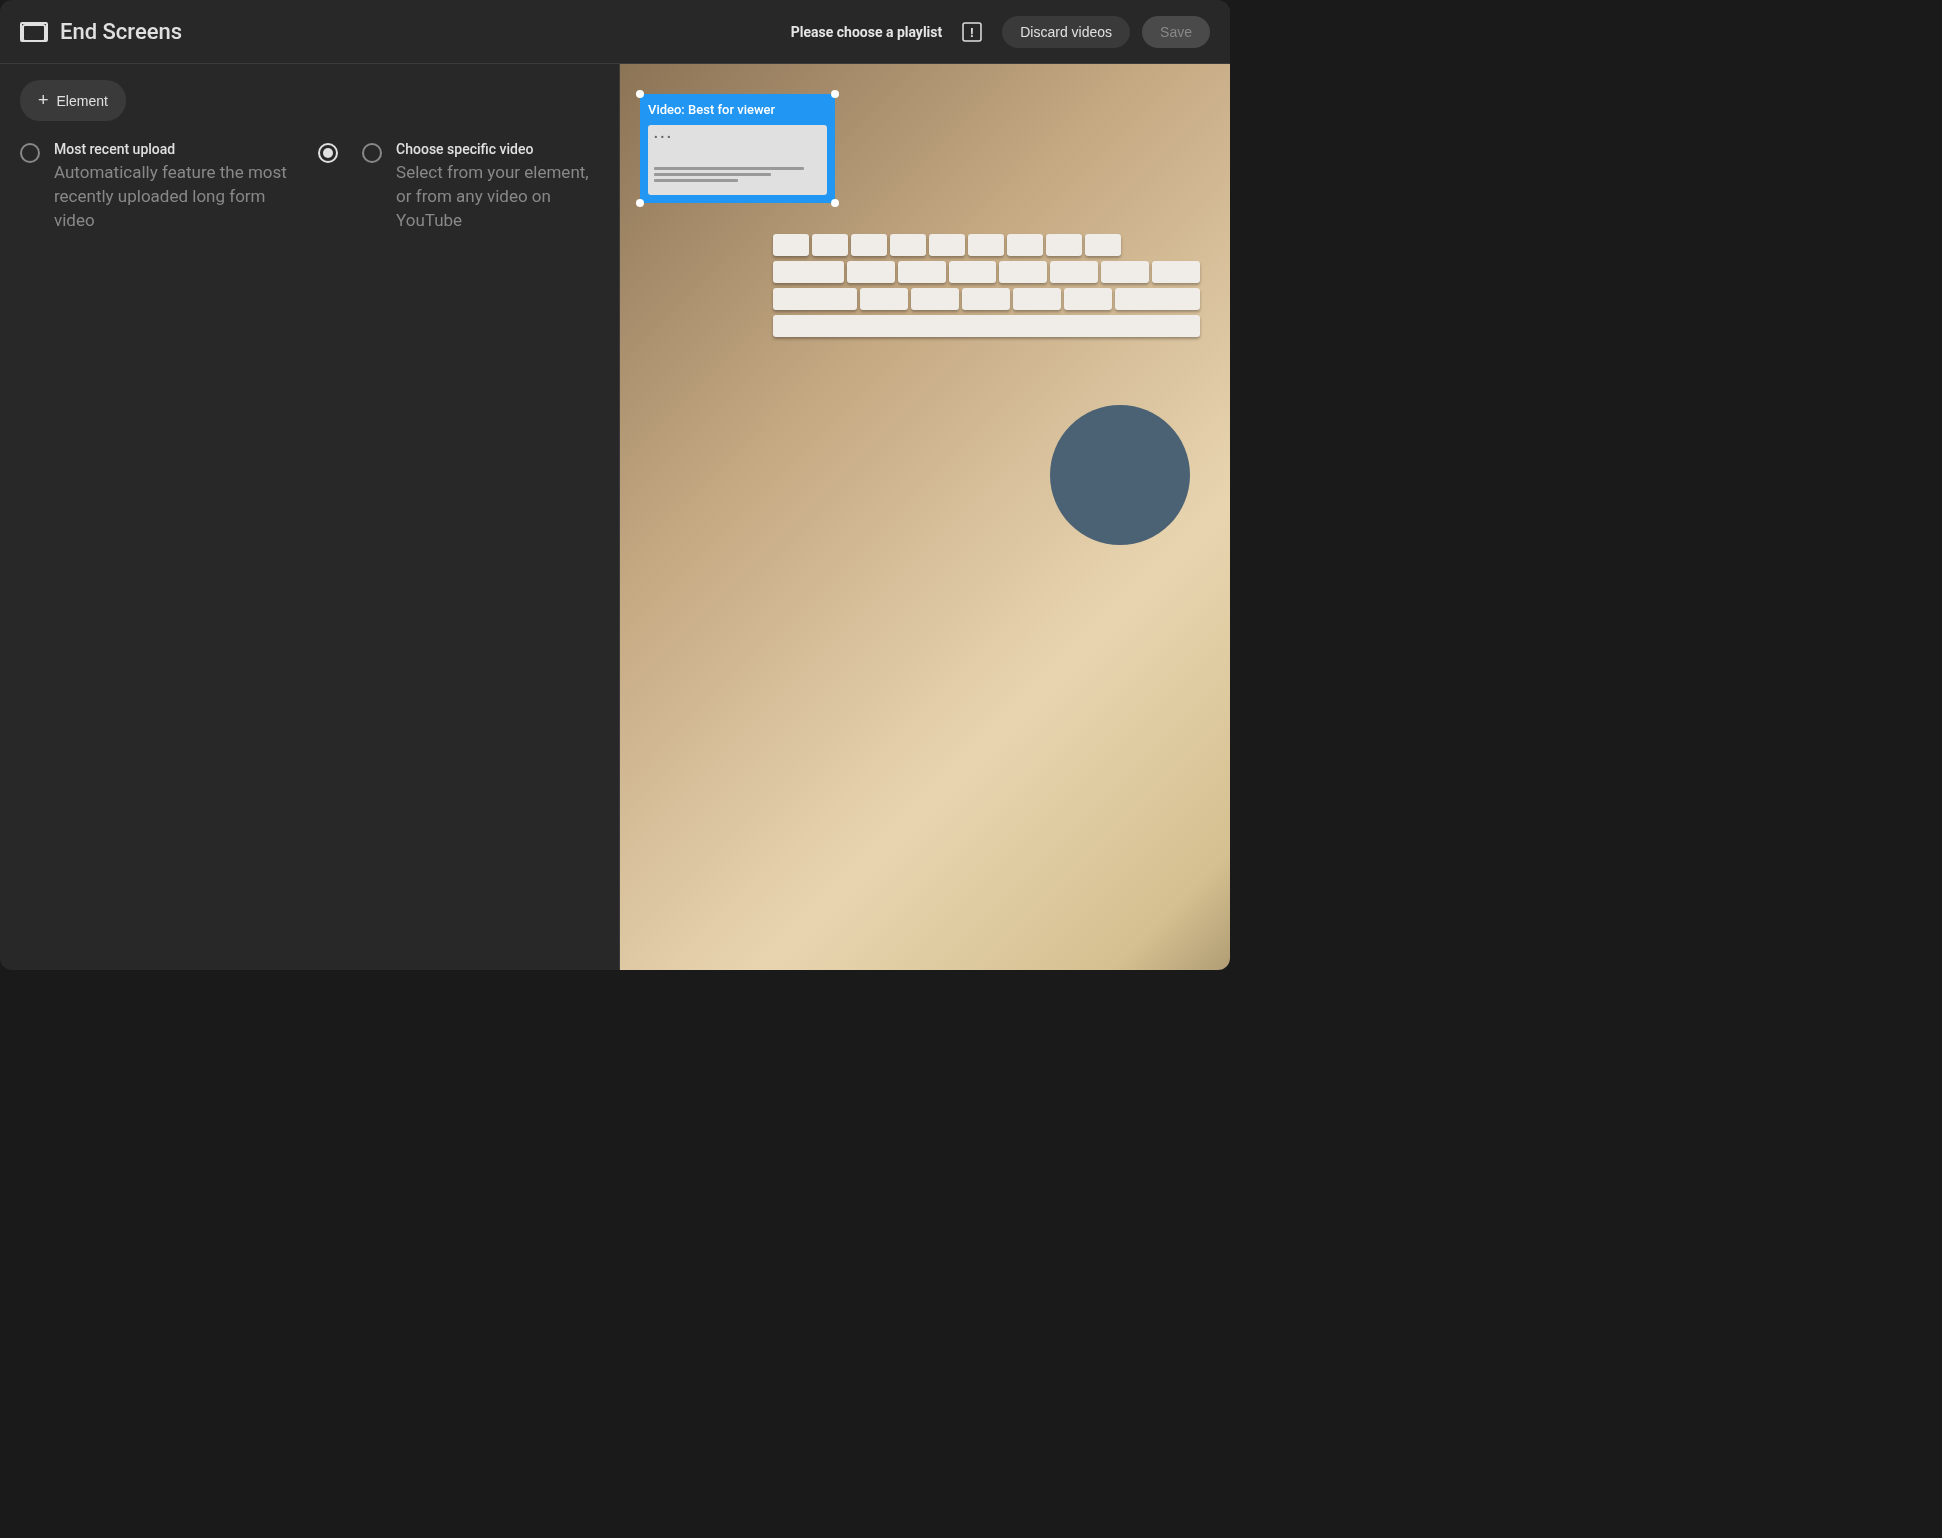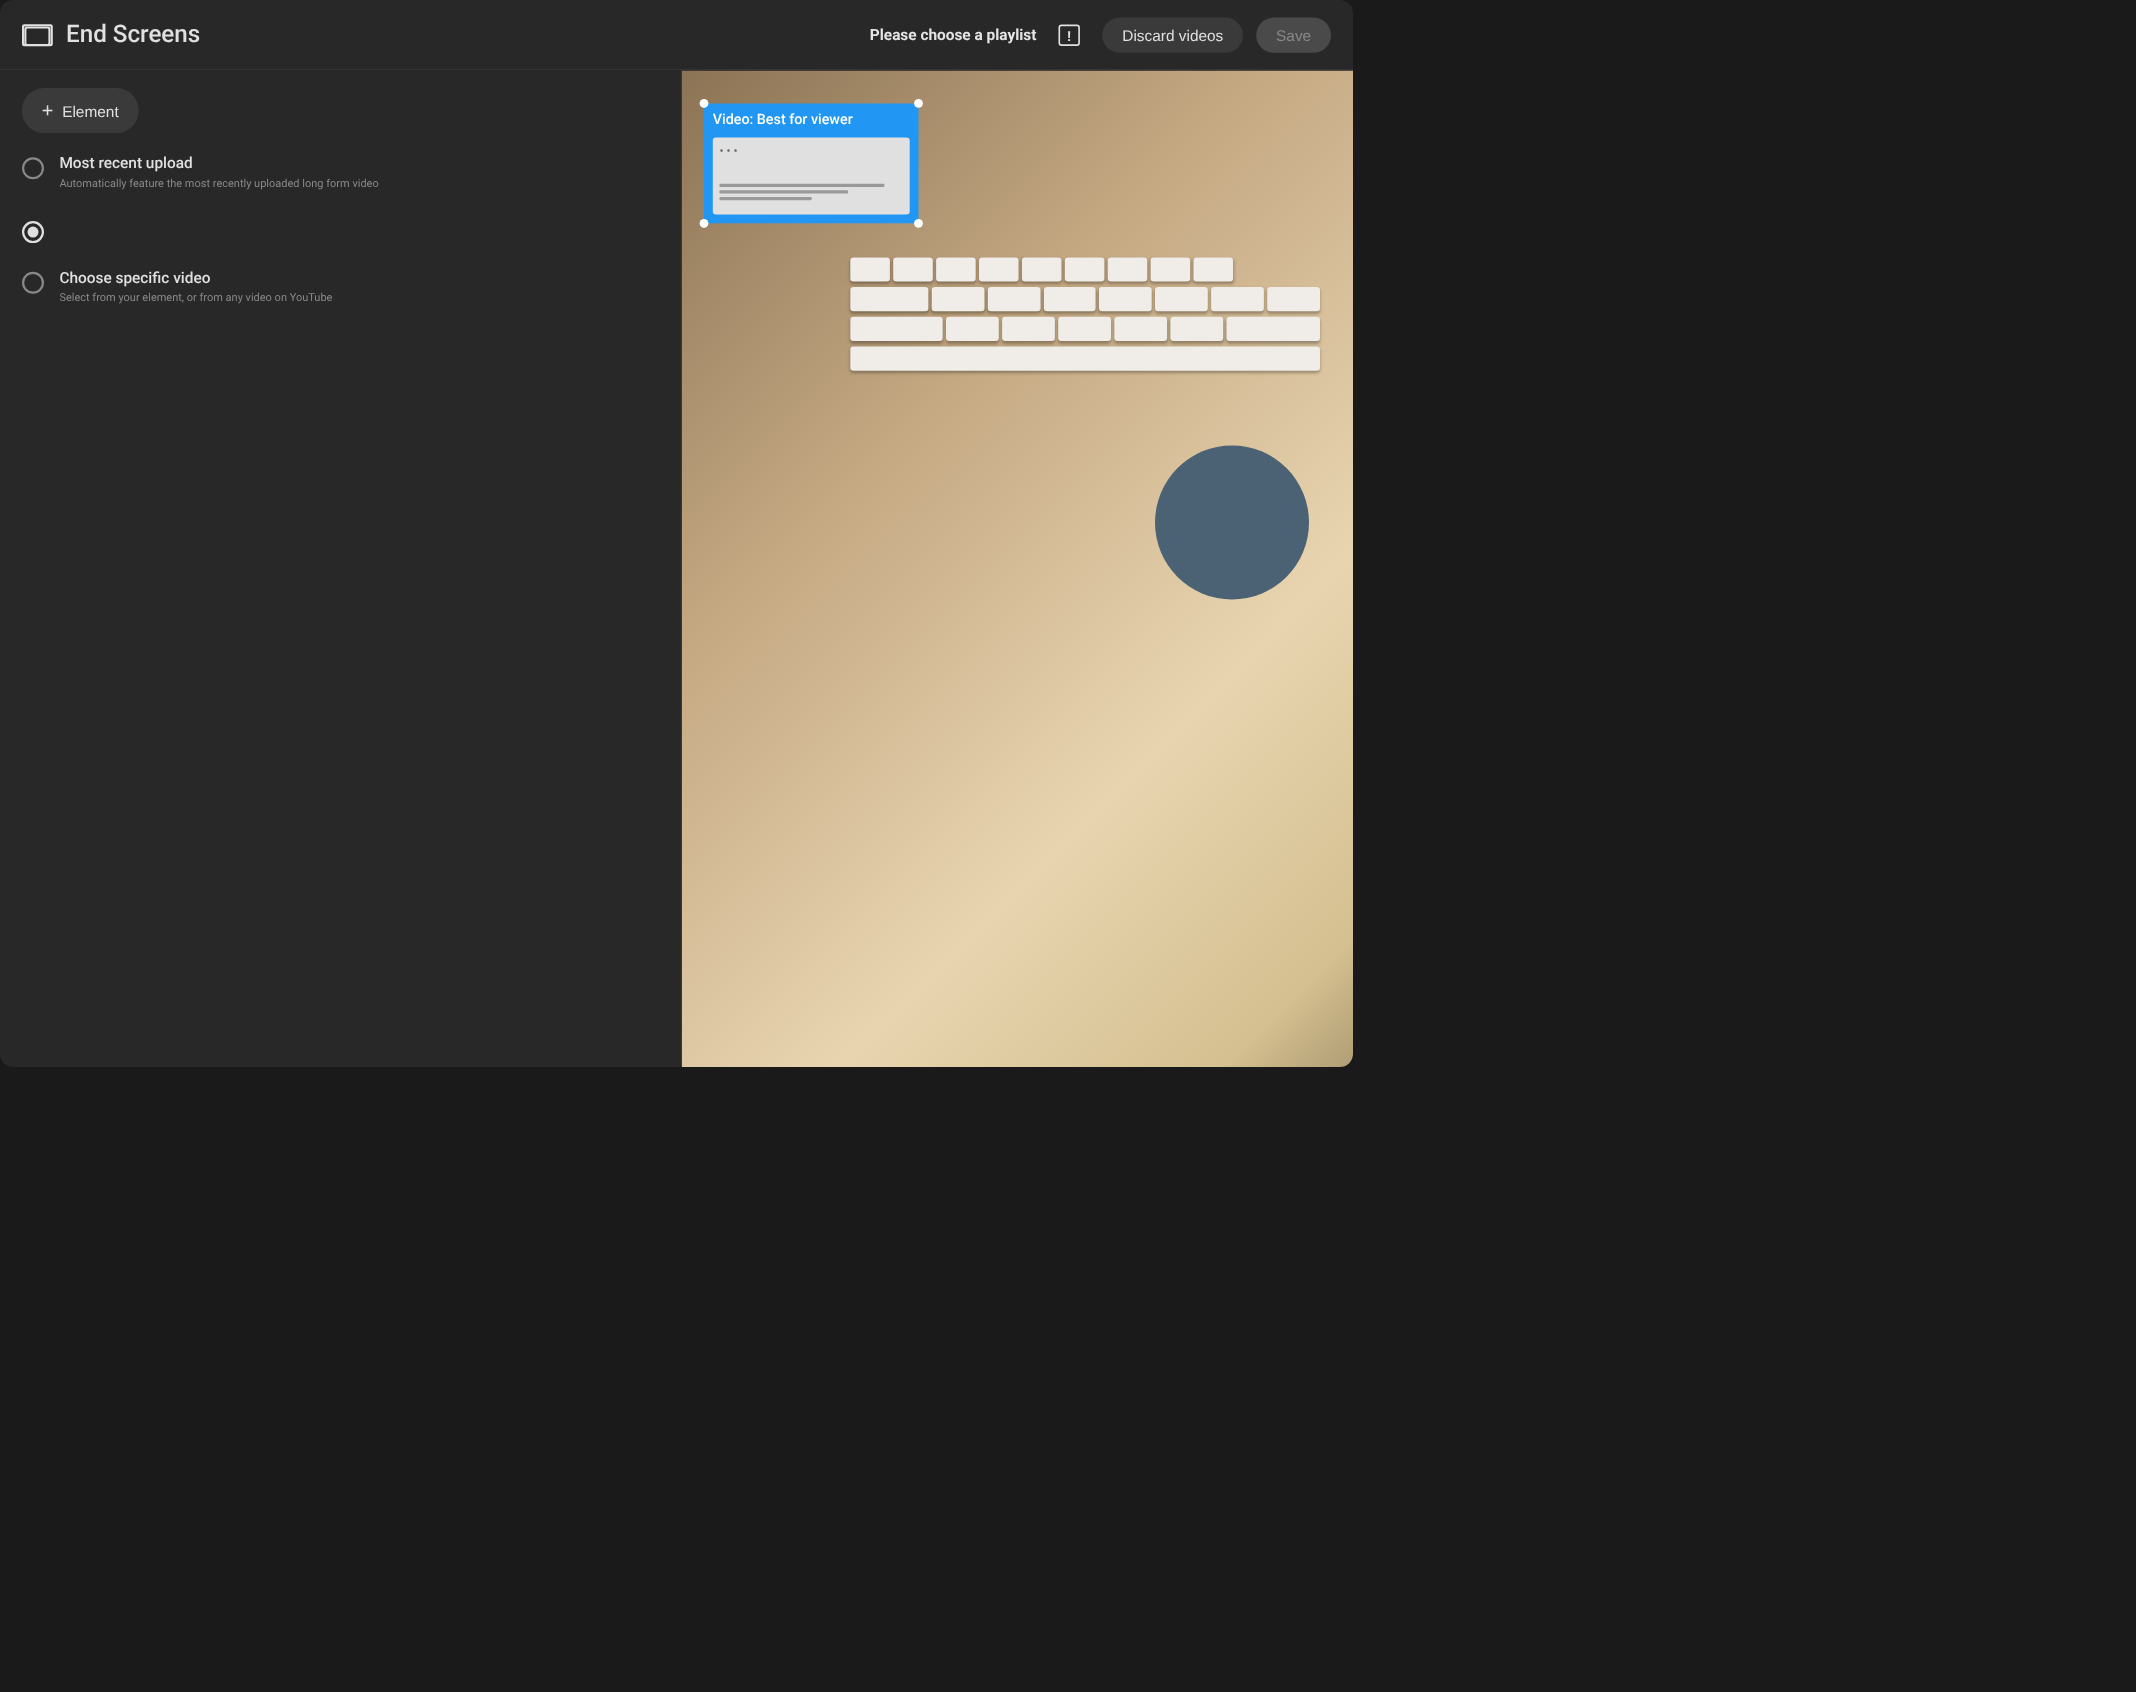--- a/index.html
+++ b/index.html
@@ -133,21 +133,21 @@
       text-align: center;
     }
     .time-separator {
       padding: 0 6px;
       color: #aaa;
     }
 
     
     .radio-options {
       display: flex;
-      flex-direction: column;
+      flex-direction: row;
       gap: 24px;
       margin-top: 16px;
     }
     .radio-option {
       display: flex;
       align-items: flex-start;
       gap: 14px;
       cursor: pointer;
     }
     .radio-circle {
@@ -171,21 +171,21 @@
       border-radius: 50%;
       background: #e0e0e0;
     }
     .radio-label-main {
       font-size: 14px;
       font-weight: 500;
       color: #e0e0e0;
       margin-bottom: 4px;
     }
     .radio-label-sub {
-      font-size: 10px;
+      font-size: 17px;
       color: #888;
       line-height: 1.4;
     }
 
     
     .right-panel {
       flex: 1;
       background: #1a1a1a;
       position: relative;
       overflow: hidden;

